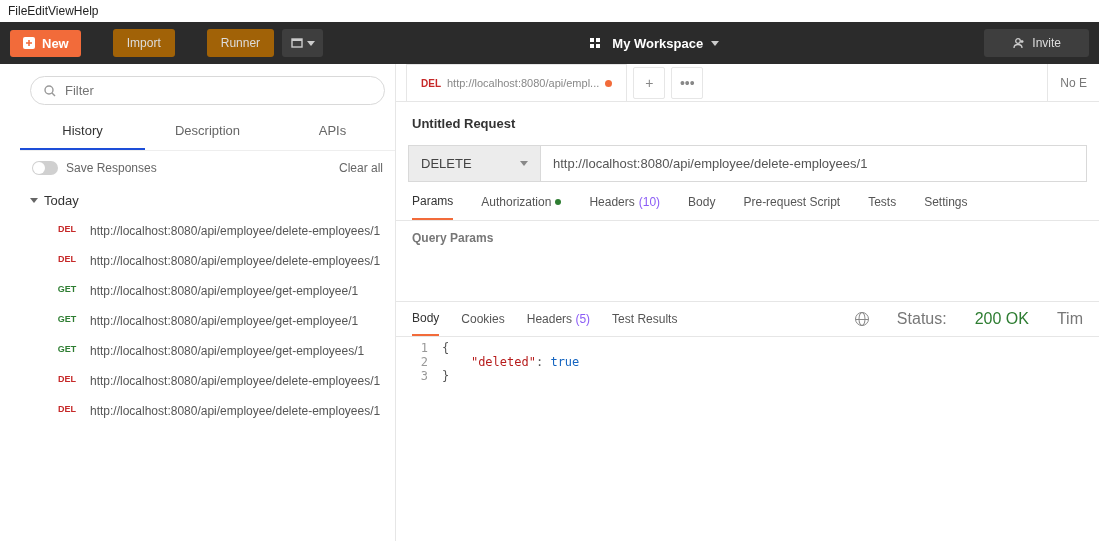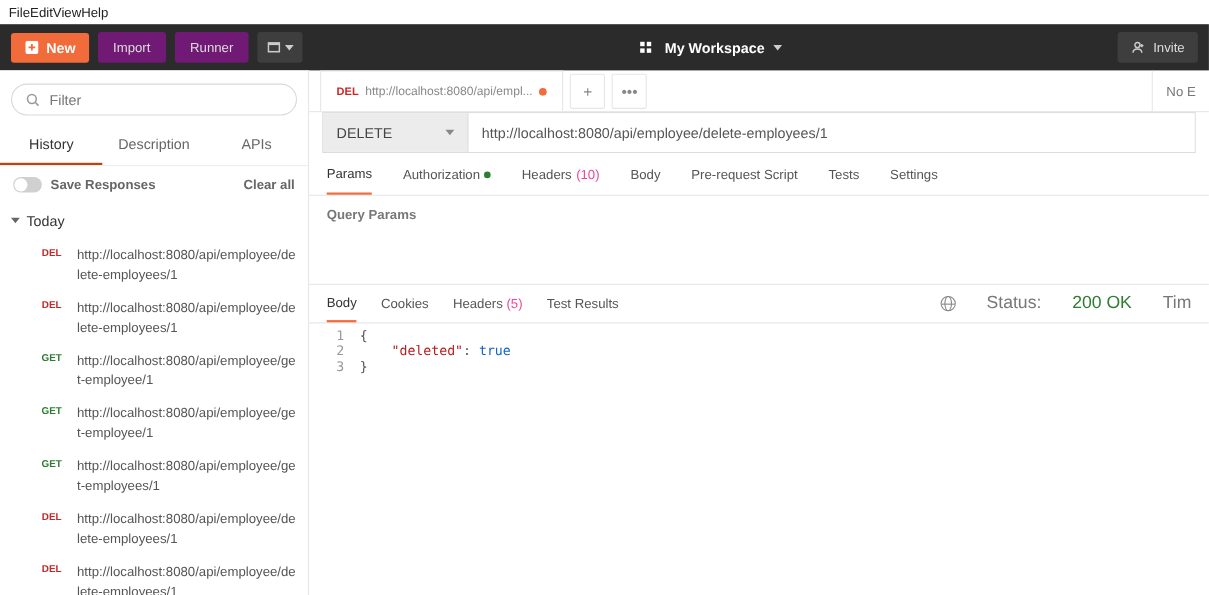--- a/index.html
+++ b/index.html
@@ -5,41 +5,41 @@
   * { margin: 0; padding: 0; box-sizing: border-box; }
   body { font-family: -apple-system, "Segoe UI", Arial, sans-serif; font-size: 12px; color: #333; background: #fff; overflow: hidden; width: 1099px; height: 541px; }
   
   
   .menubar { display: flex; padding: 4px 8px; font-size: 12px; color: #222; }
   .menubar span { cursor: pointer; }
   
   
   .toolbar { background: #2b2b2b; height: 42px; display: flex; align-items: center; padding: 0 10px; gap: 8px; }
   .btn-new { background: #f26b3a; color: #fff; display: flex; align-items: center; padding: 6px 12px; border-radius: 3px; gap: 6px; font-size: 13px; font-weight: 600; cursor: pointer; }
-  .btn-dark { background: #701a75; color: #ddd; padding: 7px 14px; border-radius: 3px; font-size: 12px; cursor: pointer; }
+  .btn-dark { background: #a16207; color: #ddd; padding: 7px 14px; border-radius: 3px; font-size: 12px; cursor: pointer; margin-left: 24px; }
   .icon-box { width: 14px; height: 14px; display: inline-flex; align-items: center; justify-content: center; }
   .btn-icon { background: #3e3e3e; padding: 7px 8px; border-radius: 3px; display: flex; align-items: center; gap: 3px; cursor: pointer; }
   .toolbar-center { flex: 1; display: flex; justify-content: center; gap: 10px; }
   .workspace { color: #fff; font-size: 13px; font-weight: 600; display: flex; align-items: center; gap: 8px; cursor: pointer; }
-  .invite-btn { background: #3e3e3e; color: #ddd; padding: 7px 12px; border-radius: 3px; font-size: 12px; display: flex; align-items: center; gap: 6px; cursor: pointer; }
+  .invite-btn { background: #3e3e3e; color: #ddd; padding: 7px 28px; border-radius: 3px; font-size: 12px; display: flex; align-items: center; gap: 6px; cursor: pointer; }
   .caret-down { width: 0; height: 0; border-left: 4px solid transparent; border-right: 4px solid transparent; border-top: 5px solid #ccc; display: inline-block; }
   .caret-down-dark { border-top-color: #888; }
   
   
   .split { display: flex; height: calc(541px - 22px - 42px); }
   
   
-  .sidebar { width: 281px; border-right: 1px solid #e6e6e6; display: flex; flex-direction: column; background: #fff; }
+  .sidebar { width: 396px; border-right: 1px solid #e6e6e6; display: flex; flex-direction: column; background: #fff; padding-left: 20px; }
   .filter-wrap { padding: 12px 10px 8px 10px; }
   .filter { border: 1px solid #d9d9d9; border-radius: 16px; padding: 6px 12px; display: flex; align-items: center; gap: 8px; }
   .filter input { border: none; outline: none; flex: 1; font-size: 13px; color: #666; }
   .sidebar-tabs { display: flex; border-bottom: 1px solid #eee; }
   .sidebar-tab { flex: 1; text-align: center; padding: 10px 0; font-size: 13px; color: #666; cursor: pointer; }
-  .sidebar-tab.active { color: #333; border-bottom: 2px solid #c2410c; font-weight: 500; }
-  .save-resp { display: flex; align-items: flex-start; justify-content: space-between; padding: 10px 12px; font-size: 12px; color: #666; font-weight: bold; }
+  .sidebar-tab.active { color: #333; border-bottom: 2px solid #1d4ed8; font-weight: 500; }
+  .save-resp { display: flex; align-items: flex-start; justify-content: space-between; padding: 10px 12px; font-size: 12px; color: #666; }
   .toggle { width: 26px; height: 14px; border-radius: 8px; background: #d0d0d0; position: relative; display: inline-block; }
   .toggle::after { content: ""; position: absolute; left: 1px; top: 1px; width: 12px; height: 12px; background: #fff; border-radius: 50%; }
   .clear-all { color: #666; cursor: pointer; }
   .today-header { display: flex; align-items: center; gap: 6px; padding: 8px 10px; font-size: 13px; color: #333; cursor: pointer; }
   .tri-down { width: 0; height: 0; border-left: 4px solid transparent; border-right: 4px solid transparent; border-top: 5px solid #666; }
   .history-list { overflow-y: auto; flex: 1; padding-bottom: 10px; }
   .history-item { display: flex; padding: 6px 10px 6px 34px; gap: 10px; align-items: flex-start; cursor: pointer; }
   .method { font-size: 9px; font-weight: 700; width: 26px; text-align: center; padding-top: 2px; }
   .method.del { color: #c62828; }
   .method.get { color: #2e7d32; }
@@ -57,21 +57,21 @@
   
   .req-title { padding: 14px 16px; font-size: 13px; font-weight: 600; color: #333; }
   .req-url-row { display: flex; margin: 0 12px; border: 1px solid #d9d9d9; }
   .method-select { width: 132px; background: #ececec; display: flex; align-items: center; justify-content: space-between; padding: 10px 12px; border-right: 1px solid #d9d9d9; font-size: 13px; color: #444; cursor: pointer; }
   .url-input { flex: 1; padding: 10px 12px; font-size: 13px; color: #555; border: none; outline: none; }
   
   .req-opt-tabs { display: flex; gap: 28px; padding: 12px 16px 0 16px; border-bottom: 1px solid #e6e6e6; font-size: 12px; }
   .req-opt-tab { padding-bottom: 10px; cursor: pointer; color: #555; display: flex; align-items: center; gap: 4px; }
   .req-opt-tab.active { color: #333; border-bottom: 2px solid #f26b3a; }
   .green-dot { width: 6px; height: 6px; border-radius: 50%; background: #2e7d32; display: inline-block; }
-  .green-num { color: #ec4899; text-align: center; }
+  .green-num { color: #8b5cf6; text-align: center; }
   
   .qp-label { padding: 10px 16px 6px 16px; font-size: 12px; color: #777; font-weight: 600; }
   .qp-table { border-top: 1px solid #e6e6e6; margin: 0 0 0 0; }
   .qp-head, .qp-row { display: flex; font-size: 11px; }
   .qp-head { background: #fafafa; border-bottom: 1px solid #e6e6e6; }
   .qp-row { border-bottom: 1px solid #e6e6e6; }
   .qp-cell { padding: 8px 12px; border-right: 1px solid #e6e6e6; color: #777; }
   .qp-ck { width: 40px; }
   .qp-key { width: 320px; }
   .qp-val { width: 320px; }
@@ -227,20 +227,21 @@
       <div class="req-tab">
         <span class="req-tab-method">DEL</span>
         <span class="req-tab-url">http://localhost:8080/api/empl...</span>
         <span class="tab-dot"></span>
       </div>
       <div class="tab-action">+</div>
       <div class="tab-action">•••</div>
       <div class="noenv">No E</div>
     </div>
 
+    <div class="req-title">Untitled Request</div>
 
     <div class="req-url-row">
       <div class="method-select">
         <span>DELETE</span>
         <span class="caret-down caret-down-dark"></span>
       </div>
       <input class="url-input" value="http://localhost:8080/api/employee/delete-employees/1" style="">
     </div>
 
     <div class="req-opt-tabs">

